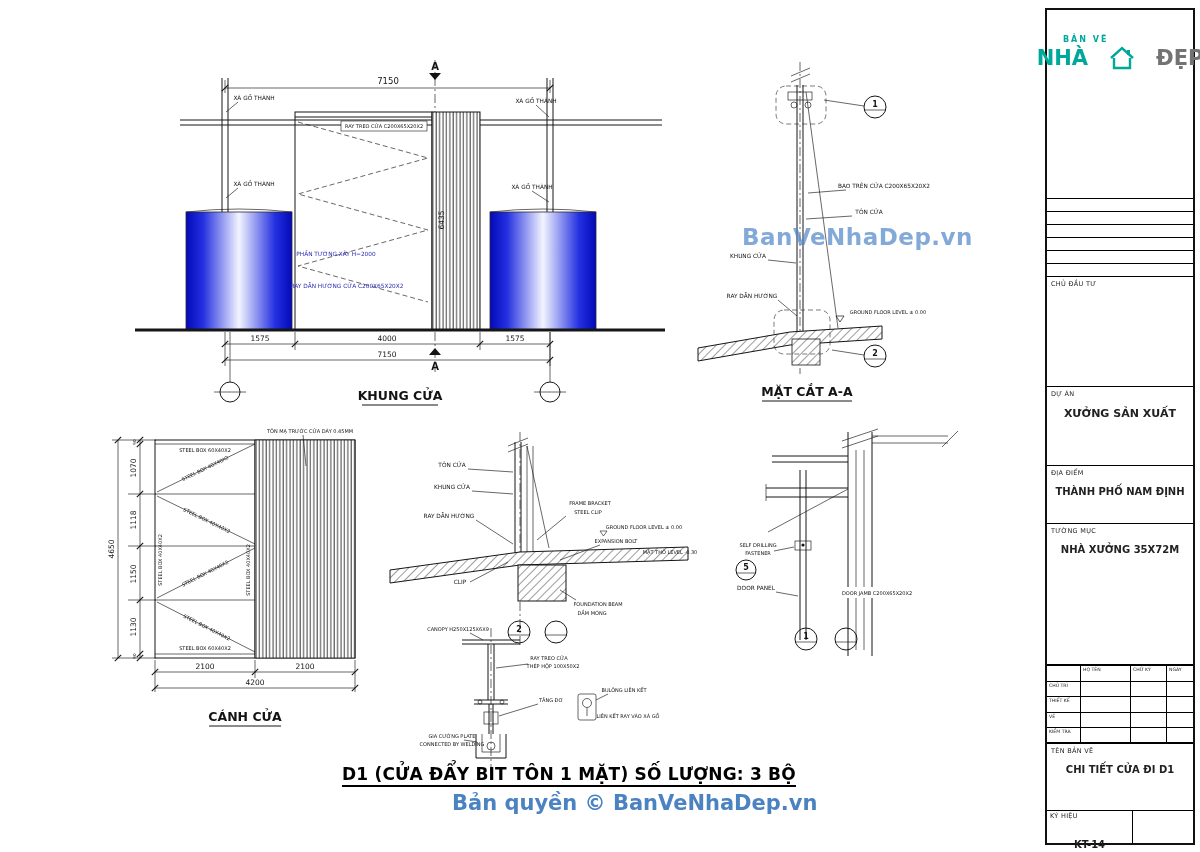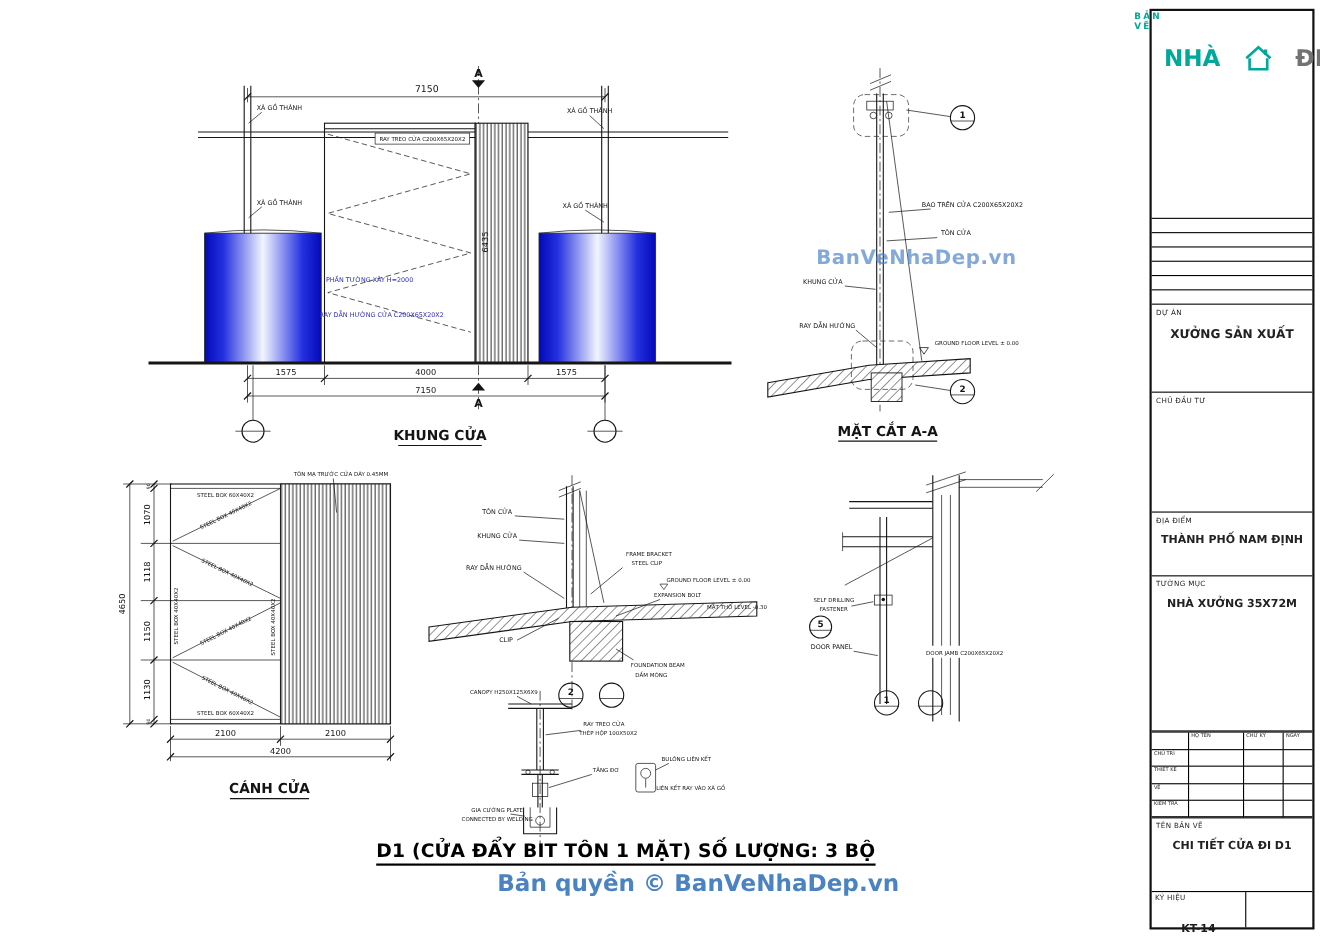--- a/index.html
+++ b/index.html
@@ -18,31 +18,31 @@
   .ttl{font-size:12.5px;font-weight:bold}
   .bub{font-size:8px;font-weight:bold}
   .mid{text-anchor:middle}
   .bl{fill:#2c2cb4}
   .k{stroke:#161616;stroke-width:1;fill:none}
   .k2{stroke-width:2.8}
   .kth{stroke-width:0.65}
   .dash{stroke-dasharray:5 3}
   .dd{stroke-dasharray:9 3 2 3}
 
-  .wm-center{position:absolute;left:742px;top:224px;font-size:18px;font-weight:bold;
+  .wm-center{position:absolute;left:742px;top:224px;font-size:23px;font-weight:bold;
     color:#4e86c8;opacity:.7;letter-spacing:.5px;z-index:5}
   .wm-bottom{position:absolute;left:452px;top:791px;font-size:21px;font-weight:bold;
     color:#3c78bc;opacity:.92;z-index:5}
   .main-title{position:absolute;left:342px;top:764px;font-size:17px;font-weight:bold;
     color:#000;border-bottom:2.5px solid #000;padding-bottom:1px;letter-spacing:.2px;z-index:4}
 
   
   .tblock{position:absolute;left:1045px;top:8px;width:150px;height:837px;border:2px solid #111;
     background:#fff;display:flex;flex-direction:column;color:#1c1c1c;z-index:6}
-  .tb-logo{height:86px;display:flex;align-items:center;justify-content:center;gap:2px}
+  .tb-logo{height:86px;display:flex;flex-direction:column;align-items:center;justify-content:center;gap:2px}
   .tb-logo-top{font-size:8px;font-weight:bold;color:#00a79b;letter-spacing:2px;align-self:flex-start;margin-left:16px}
   .tb-logo-row{display:flex;align-items:center;gap:21px}
   .tb-nha{font-size:21px;font-weight:bold;color:#00a79b}
   .tb-dep{font-size:21px;font-weight:bold;color:#737373}
   .house{width:26px;height:24px}
   .tb-spacer{height:103px}
   .tb-rev{border-top:1px solid #000}
   .tb-rev-row{height:13px;border-bottom:1px solid #000}
   .tb-sec{border-bottom:1px solid #000}
   .tb-lbl{font-size:6.5px;padding:3px 4px 0;letter-spacing:.3px}
@@ -395,26 +395,26 @@
   </div>
   <div class="tb-spacer"></div>
   <div class="tb-rev">
     <div class="tb-rev-row"></div>
     <div class="tb-rev-row"></div>
     <div class="tb-rev-row"></div>
     <div class="tb-rev-row"></div>
     <div class="tb-rev-row"></div>
     <div class="tb-rev-row"></div>
   </div>
+  <div class="tb-sec sec-chudautu">
+    <div class="tb-lbl">CHỦ ĐẦU TƯ</div>
+  </div>
   <div class="tb-sec sec-duan">
     <div class="tb-lbl">DỰ ÁN</div>
     <div class="tb-val">XƯỞNG SẢN XUẤT</div>
-  </div>
-  <div class="tb-sec sec-chudautu">
-    <div class="tb-lbl">CHỦ ĐẦU TƯ</div>
   </div>
   <div class="tb-sec sec-diadiem">
     <div class="tb-lbl">ĐỊA ĐIỂM</div>
     <div class="tb-val small">THÀNH PHỐ NAM ĐỊNH</div>
   </div>
   <div class="tb-sec sec-hangmuc">
     <div class="tb-lbl">TƯỜNG MỤC</div>
     <div class="tb-val small">NHÀ XƯỞNG 35X72M</div>
   </div>
   <div class="tb-grid">

